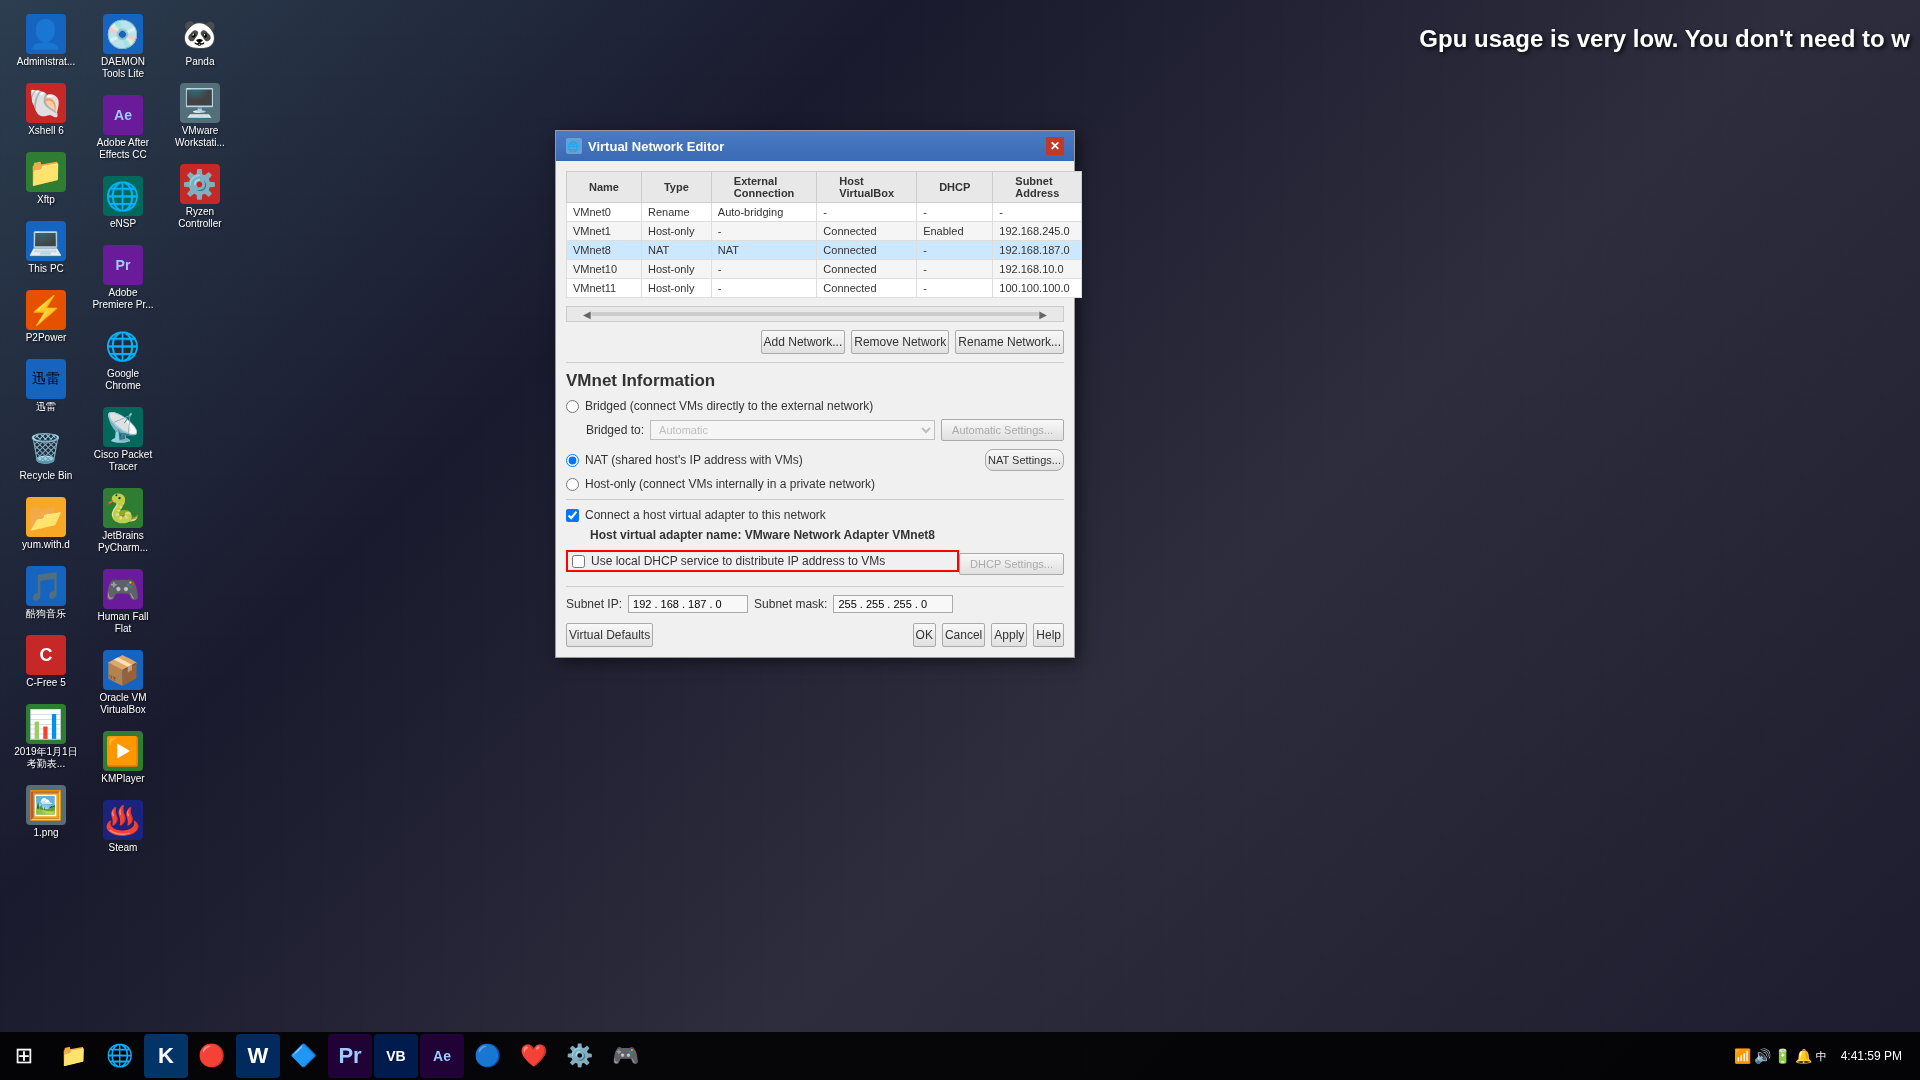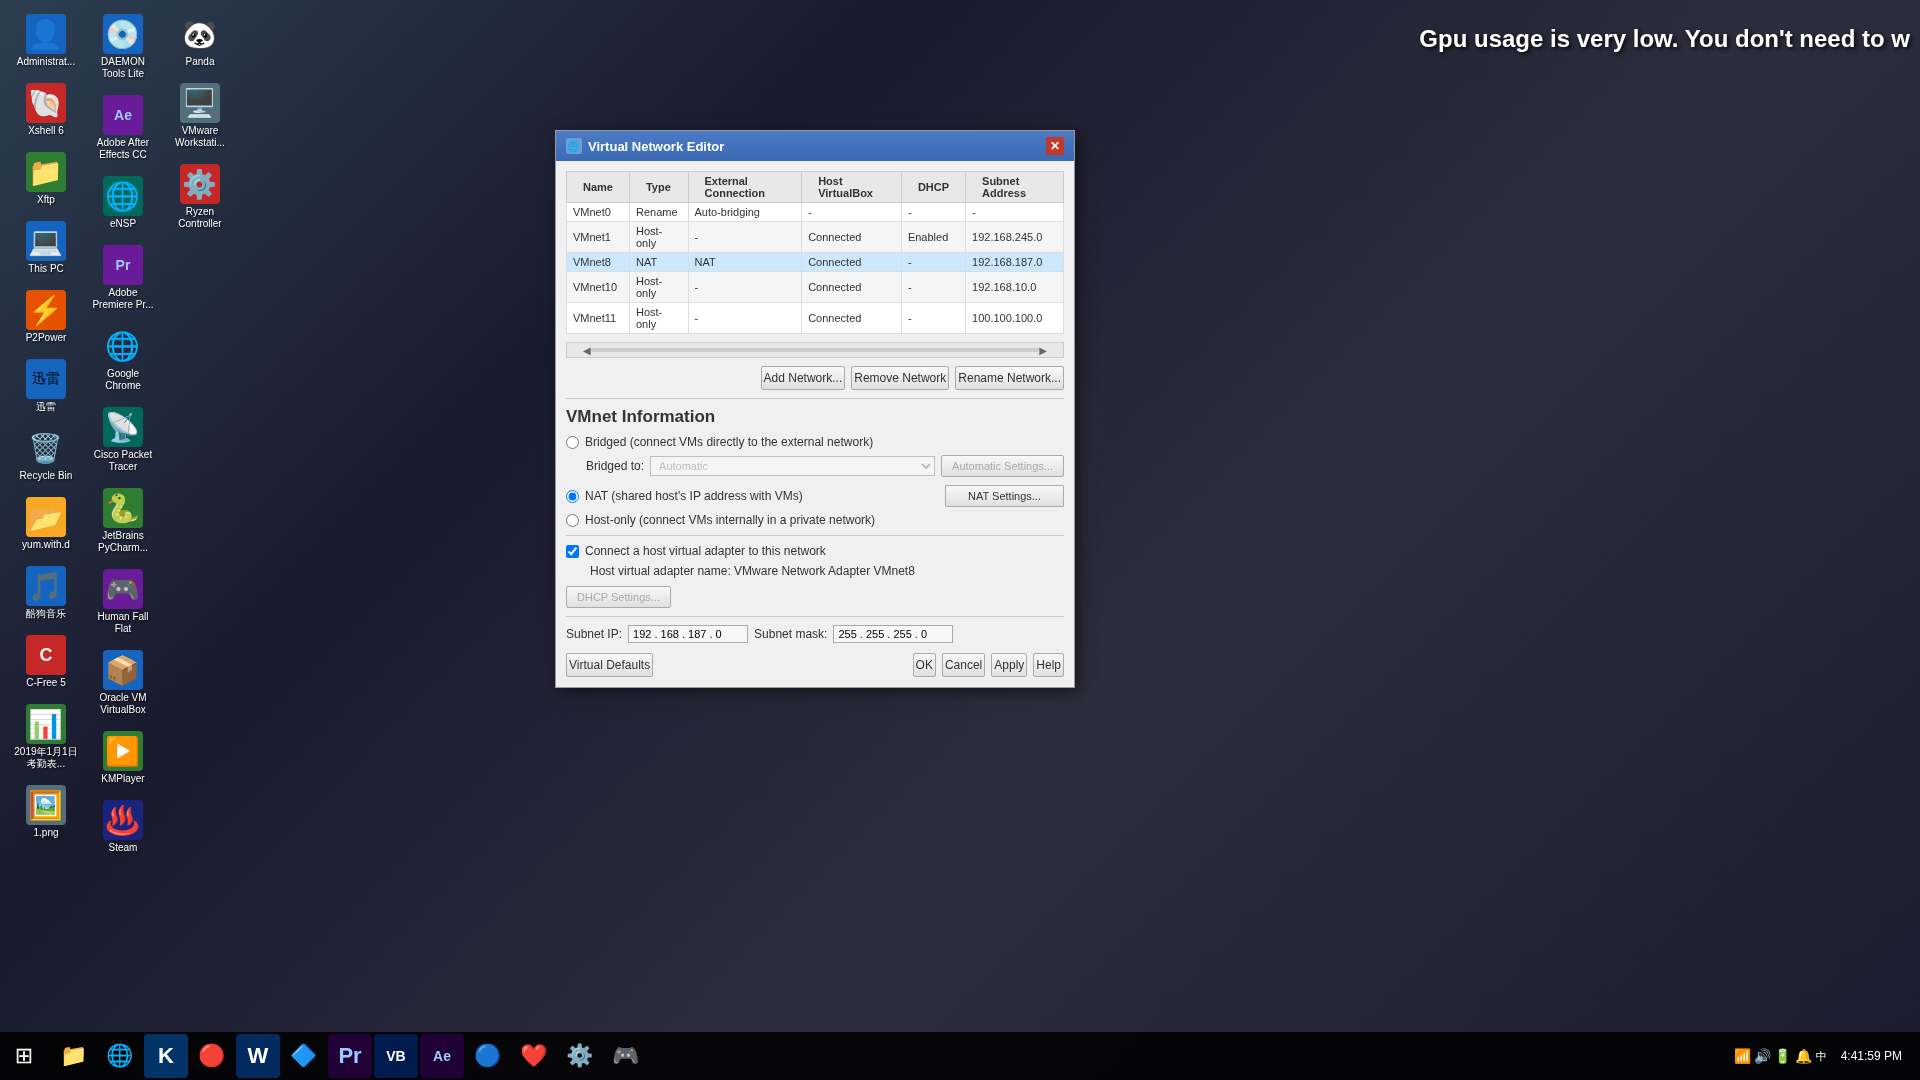--- a/index.html
+++ b/index.html
@@ -154,21 +154,21 @@
       width: 100%;
       border-collapse: collapse;
       background: white;
       border: 1px solid #ccc;
       font-size: 11px;
       margin-bottom: 8px;
     }
     .network-table th {
       background: #e8e8e8;
       border: 1px solid #ccc;
-      padding: 3px 16px;
+      padding: 3px 22px;
       text-align: left;
       font-weight: 600;
       color: #333;
     }
     .network-table td {
       border: 1px solid #ddd;
       padding: 3px 6px;
       color: #333;
     }
     .network-table tr:nth-child(even) {
@@ -271,20 +271,21 @@
     .checkbox-row.highlighted {
       border: 2px solid red;
       padding: 2px 4px;
     }
 
     .adapter-name-row {
       margin-left: 24px;
       margin-bottom: 8px;
       font-size: 12px;
       color: #333;
+      font-weight: bold;
     }
 
     .subnet-row {
       display: flex;
       align-items: center;
       margin-top: 6px;
       font-size: 12px;
       color: #333;
       gap: 6px;
     }
@@ -390,26 +391,26 @@
     .ic-red { background: #c62828; border-radius: 6px; }
     .ic-green { background: #2e7d32; border-radius: 6px; }
     .ic-orange { background: #e65100; border-radius: 6px; }
     .ic-purple { background: #6a1b9a; border-radius: 6px; }
     .ic-teal { background: #00695c; border-radius: 6px; }
     .ic-yellow { background: #f9a825; border-radius: 6px; }
     .ic-gray { background: #546e7a; border-radius: 6px; }
     .ic-darkblue { background: #1a237e; border-radius: 6px; }
 
     .nat-settings-btn {
-      padding: 4px 22px;
+      padding: 4px 2px;
       font-size: 11px;
       border: 1px solid #aaa;
       background: linear-gradient(180deg, #f8f8f8 0%, #e0e0e0 100%);
       cursor: pointer;
-      border-radius: 1px;
+      border-radius: 8px;
       color: #333;
     }
   </style>
 </head>
 <body>
 
 <div class="desktop-bg"></div>
 <div class="keyboard-overlay"></div>
 
 <div class="top-notification">
@@ -637,20 +638,24 @@
     <div class="checkbox-row">
       <input type="checkbox" id="connect-adapter" checked="" style="">
       <label for="connect-adapter">Connect a host virtual adapter to this network</label>
     </div>
 
     <div class="adapter-name-row">
       <span>Host virtual adapter name: VMware Network Adapter VMnet8</span>
     </div>
 
     <div style="display:flex; align-items:center; margin-bottom:6px;">
+      <div class="checkbox-row highlighted" style="flex:1; border:2px solid red; padding:2px 4px;">
+        <input type="checkbox" id="use-dhcp" style="">
+        <label for="use-dhcp">Use local DHCP service to distribute IP address to VMs</label>
+      </div>
       <button class="settings-btn" style="margin-left:0;">DHCP Settings...</button>
     </div>
 
     <hr class="separator">
 
     <div class="subnet-row">
       <span>Subnet IP:</span>
       <input type="text" class="subnet-input" value="192 . 168 . 187 . 0" style="">
       <span>Subnet mask:</span>
       <input type="text" class="subnet-input" value="255 . 255 . 255 . 0" style="">

